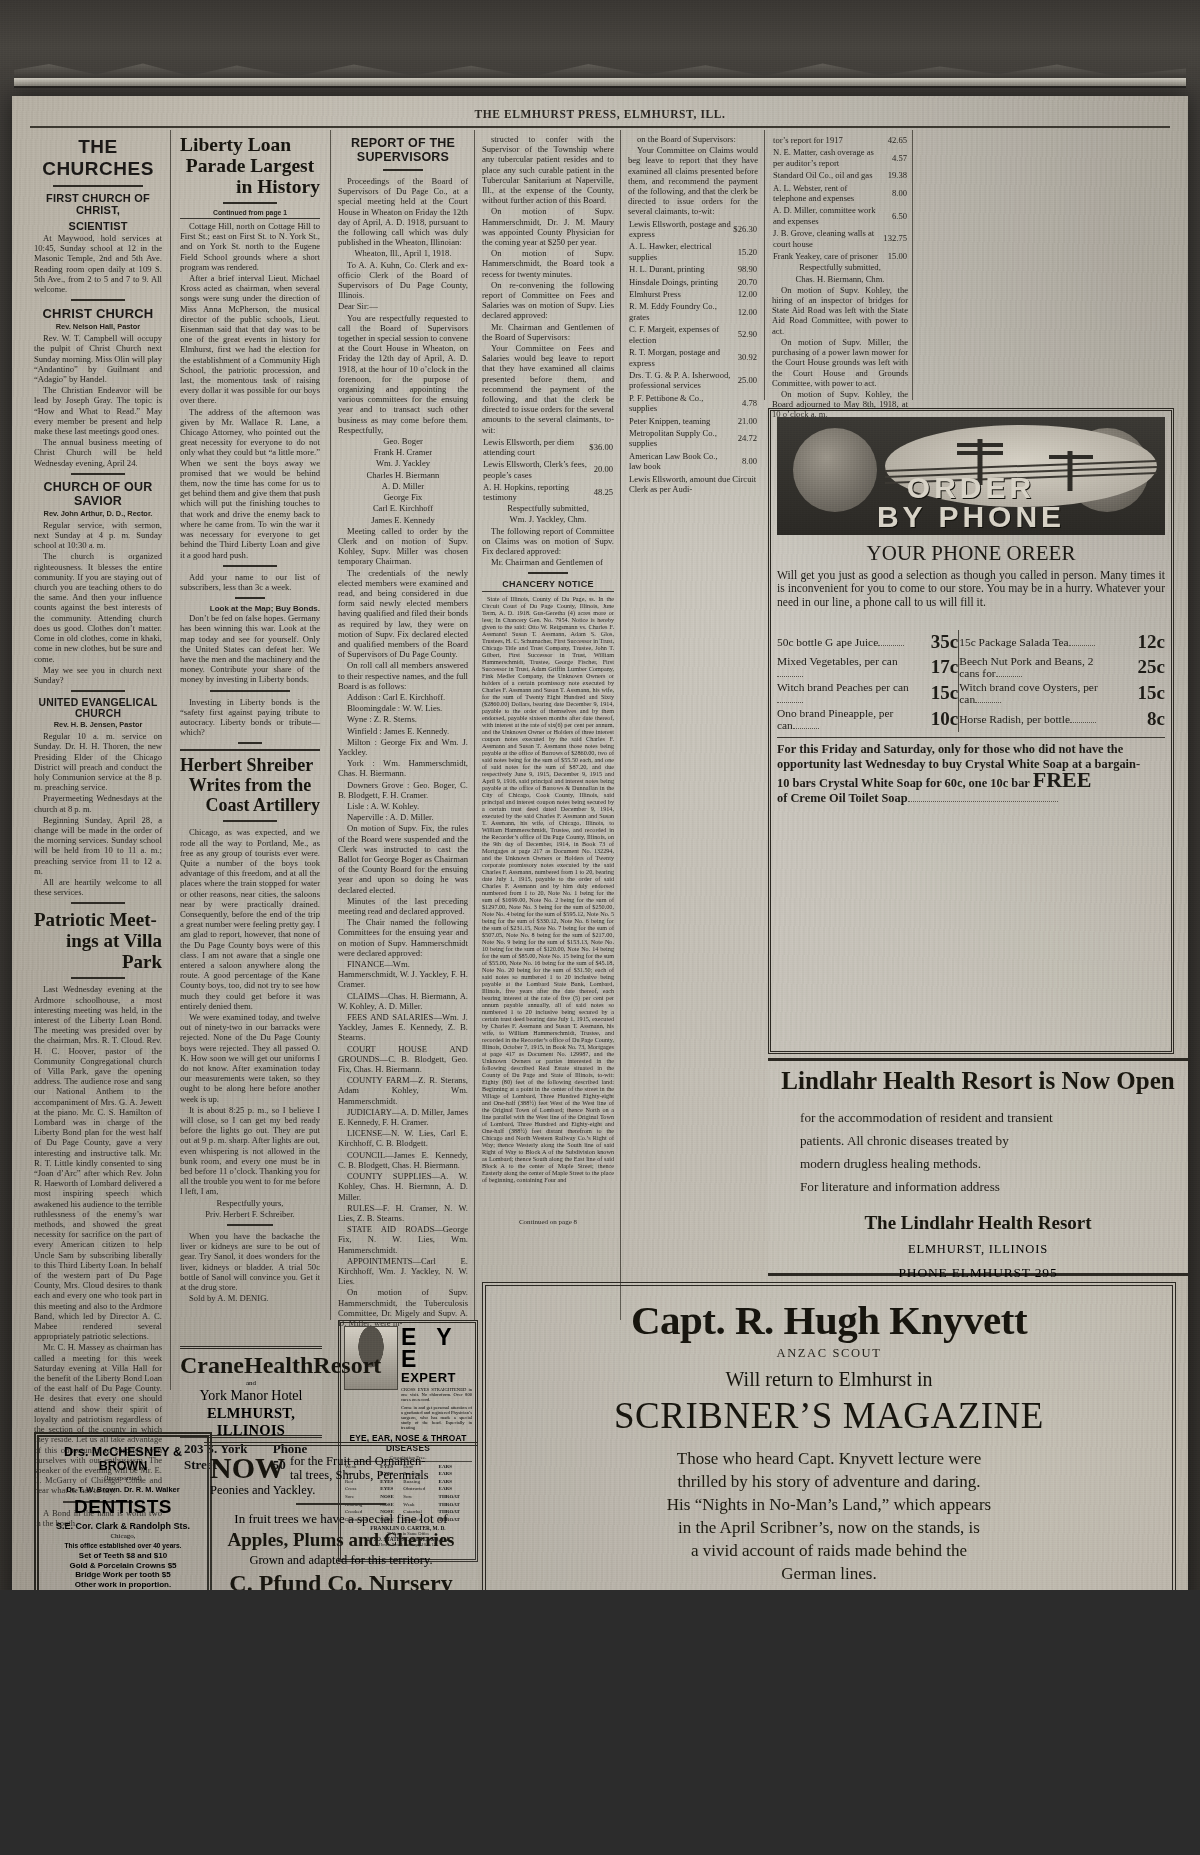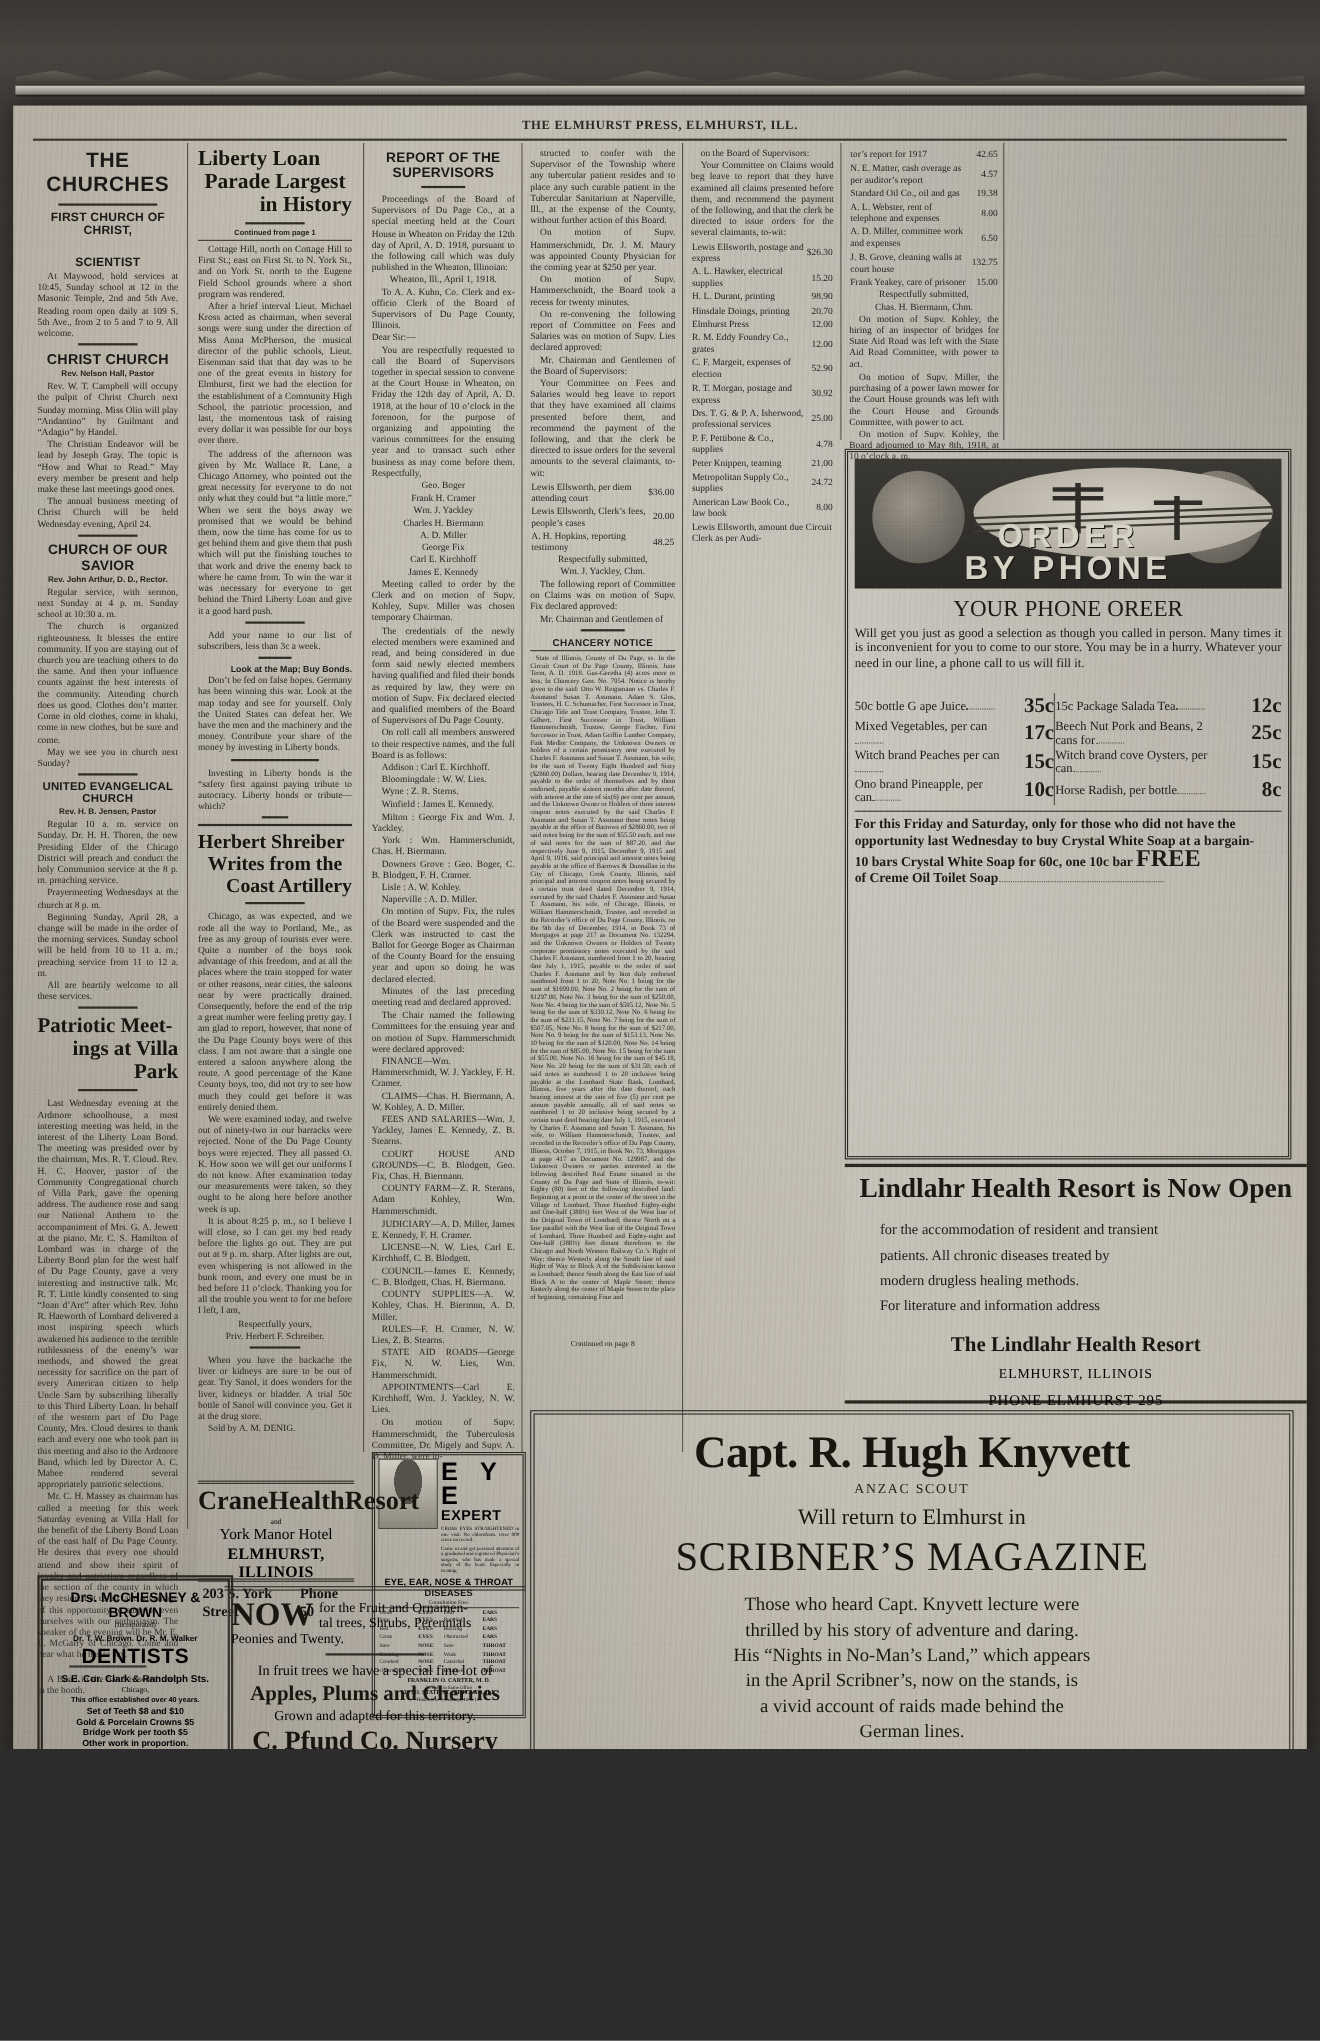--- a/index.html
+++ b/index.html
@@ -200,21 +200,21 @@
     <div class="vline" style="left:462px;top:34px;height:1190px;"></div>
     <div class="vline" style="left:608px;top:34px;height:1190px;"></div>
     <div class="vline" style="left:752px;top:34px;height:270px;"></div>
     <div class="vline" style="left:900px;top:34px;height:270px;"></div>
 
     <div class="col" style="left:22px;top:38px;width:128px;">
       <h1 class="dk" style="font-size:19px;letter-spacing:.5px;margin:2px 0 0;">THE CHURCHES</h1>
       <div class="divider w"></div>
 
       <h2 class="sub">FIRST CHURCH OF CHRIST,</h2>
-      <h2 class="sub" style="margin-top:17px;">SCIENTIST</h2>
+      <h2 class="sub" style="margin-top:4px;">SCIENTIST</h2>
       <div class="bodytxt">
         <p>At Maywood, hold services at 10:45, Sunday school at 12 in the Masonic Temple, 2nd and 5th Ave.   Reading room open daily at 109 S. 5th Ave., from 2 to 5 and 7 to 9.  All welcome.</p>
       </div>
       <div class="divider"></div>
 
       <h2 class="sub" style="font-size:13px;">CHRIST CHURCH</h2>
       <div class="pastor">Rev. Nelson Hall, Pastor</div>
       <div class="bodytxt">
         <p>Rev. W. T. Campbell will occupy the pulpit of Christ Church next Sunday morning. Miss Olin will play “Andantino” by Guilmant and “Adagio” by Handel.</p>
         <p>The Christian Endeavor will be lead by Joseph Gray.   The topic is “How and What to Read.”  May every member be present and help make these last meetings good ones.</p>
@@ -719,21 +719,21 @@
     </div>
 
     <div class="adbox nursery" style="left:192px;top:1346px;width:262px;height:268px;border-top:4px double #28261f;border-bottom:4px double #28261f;padding:8px 6px;">
       <div style="display:flex;align-items:flex-start;gap:5px;">
         <div class="now">NOW</div>
         <div class="l1">
           <span>for the Fruit and Ornamen-</span><br>
           <span>tal trees, Shrubs, Perennials</span>
         </div>
       </div>
-      <div class="l1" style="margin-top:1px;">Peonies and Twenty.</div>
+      <div class="l1" style="margin-top:1px;">Peonies and Yackley.</div>
       <div class="divider w" style="margin:6px auto;"></div>
       <div class="l2">In fruit trees we have a special fine lot of</div>
       <div class="l3">Apples, Plums and Cherries</div>
       <div class="l4">Grown and adapted for this territory.</div>
       <div class="l5">C. Pfund Co. Nursery</div>
       <div class="l6">
         <span actable="false">Find us easy, only a little way from York</span><br>
         <span>Street west on Lake St.</span>
       </div>
       <div class="l7">Phone 63-W-1</div>

